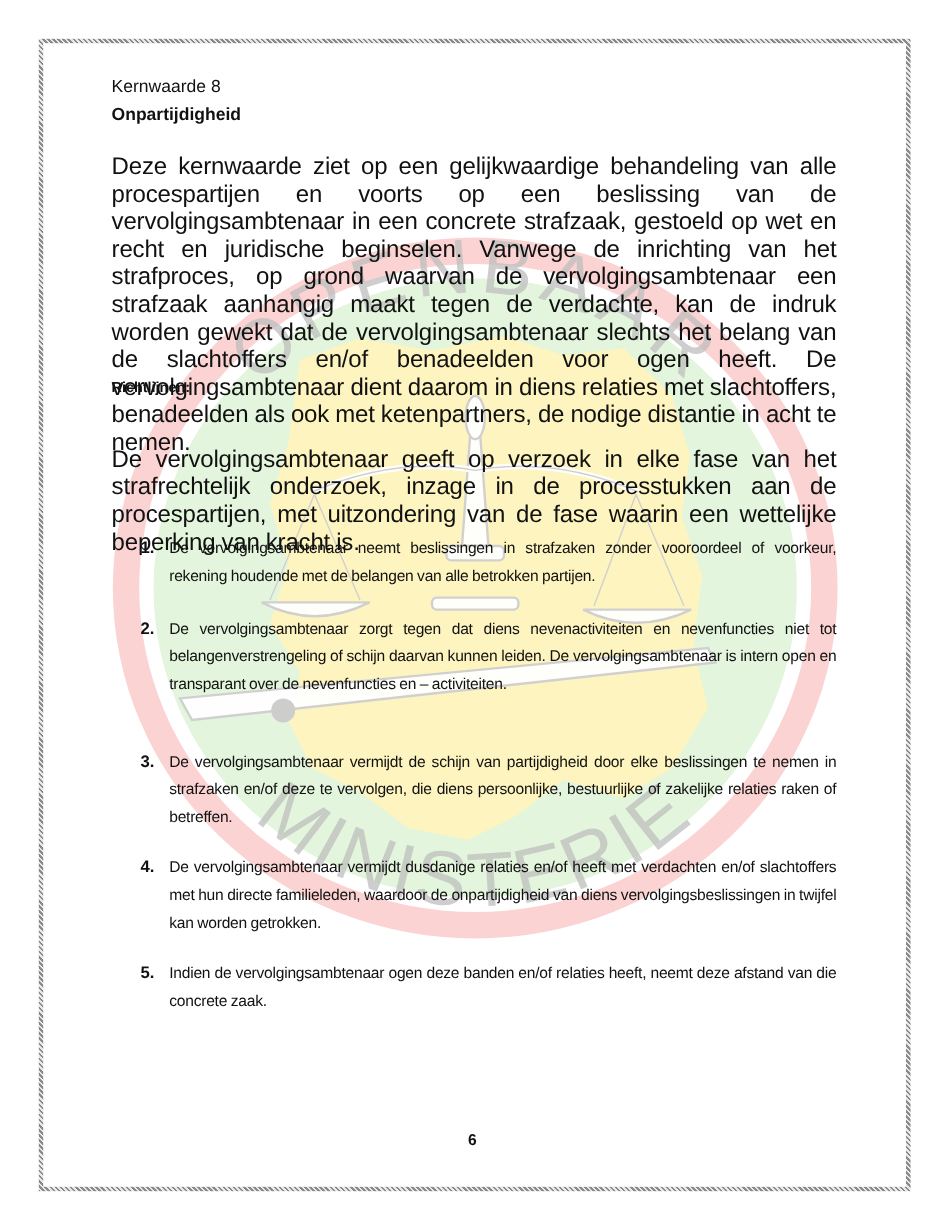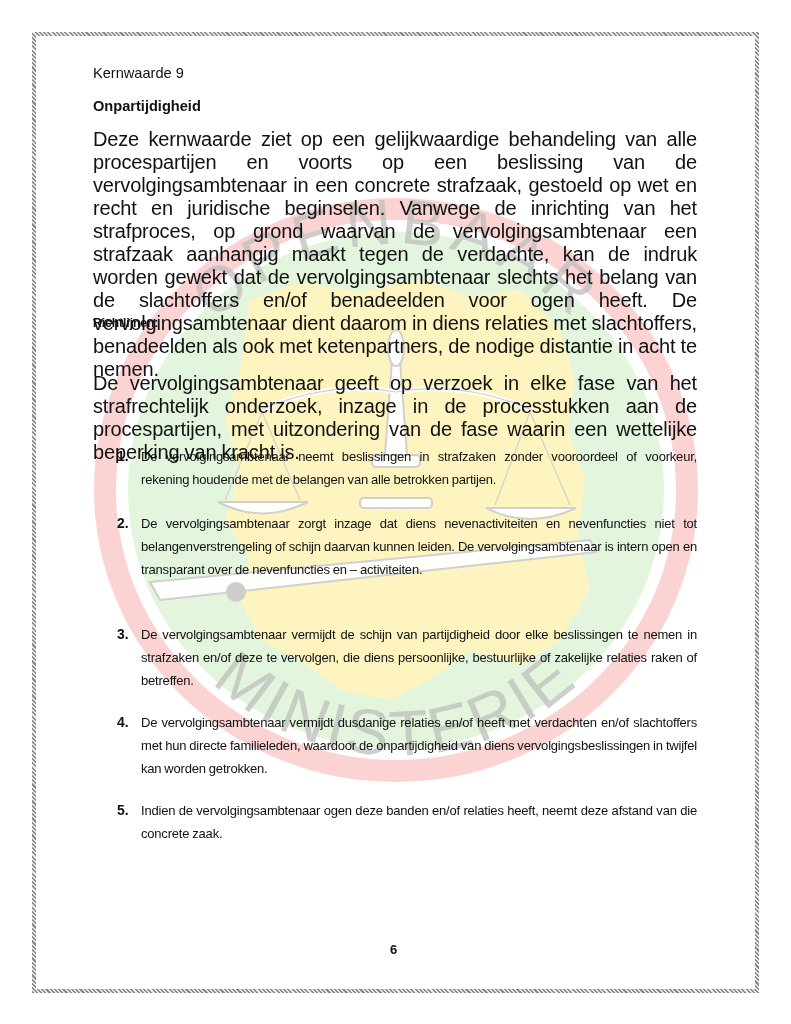--- a/index.html
+++ b/index.html
@@ -62,37 +62,37 @@
   </g>
   <g fill="#bdbdbd" fill-opacity="0.75" font-family="Liberation Sans, sans-serif" font-size="64" font-weight="normal">
     <text><textPath href="#arc-top" startOffset="50%" text-anchor="middle" letter-spacing="6">OPENBAAR</textPath></text>
     <text><textPath href="#arc-bottom" startOffset="50%" text-anchor="middle" letter-spacing="4">MINISTERIE</textPath></text>
   </g>
 </svg>
 
 <div class="page-border"></div>
 
 <div class="content">
-  <div class="line heading" style="top:65px;">Kernwaarde 9</div>
-  <div class="line heading bold" style="top:98px;">Onpartijdigheid</div>
+  <div class="line heading" style="top:65px;">Kernwaarde 8</div>
+  <div class="line heading bold" style="top:88px;">Onpartijdigheid</div>
 
   <div class="para" style="top:128px;">Deze kernwaarde ziet op een gelijkwaardige behandeling van alle procespartijen en voorts op een beslissing van de vervolgingsambtenaar in een concrete strafzaak, gestoeld op wet en recht en juridische beginselen. Vanwege de inrichting van het strafproces, op grond waarvan de vervolgingsambtenaar een strafzaak aanhangig maakt tegen de verdachte, kan de indruk worden gewekt dat de vervolgingsambtenaar slechts het belang van de slachtoffers en/of benadeelden voor ogen heeft. De vervolgingsambtenaar dient daarom in diens relaties met slachtoffers, benadeelden als ook met ketenpartners, de nodige distantie in acht te nemen.</div>
 
   <div class="line heading bold" style="top:316px; font-size:12px;">Richtlijnen:</div>
 
   <div class="para" style="top:344px;margin-top:28px;">De vervolgingsambtenaar geeft op verzoek in elke fase van het strafrechtelijk onderzoek, inzage in de processtukken aan de procespartijen, met uitzondering van de fase waarin een wettelijke beperking van kracht is.</div>
 
   <div class="list">
     <div class="item" style="top:445px;">
       <span class="num">1.</span>
       <div class="itext">De vervolgingsambtenaar neemt beslissingen in strafzaken zonder vooroordeel of voorkeur, rekening houdende met de belangen van alle betrokken partijen.</div>
     </div>
     <div class="item" style="top:512px;">
       <span class="num">2.</span>
-      <div class="itext">De vervolgingsambtenaar zorgt inzage dat diens nevenactiviteiten en nevenfuncties niet tot belangenverstrengeling of schijn daarvan kunnen leiden. De vervolgingsambtenaar is intern open en transparant over de nevenfuncties en – activiteiten.</div>
+      <div class="itext">De vervolgingsambtenaar zorgt tegen dat diens nevenactiviteiten en nevenfuncties niet tot belangenverstrengeling of schijn daarvan kunnen leiden. De vervolgingsambtenaar is intern open en transparant over de nevenfuncties en – activiteiten.</div>
     </div>
     <div class="item" style="top:623px;">
       <span class="num">3.</span>
       <div class="itext">De vervolgingsambtenaar vermijdt de schijn van partijdigheid door elke beslissingen te nemen in strafzaken en/of deze te vervolgen, die diens persoonlijke, bestuurlijke of zakelijke relaties raken of betreffen.</div>
     </div>
     <div class="item" style="top:711px;">
       <span class="num">4.</span>
       <div class="itext">De vervolgingsambtenaar vermijdt dusdanige relaties en/of heeft met verdachten en/of slachtoffers met hun directe familieleden, waardoor de onpartijdigheid van diens vervolgingsbeslissingen in twijfel kan worden getrokken.</div>
     </div>
     <div class="item" style="top:799px;">

